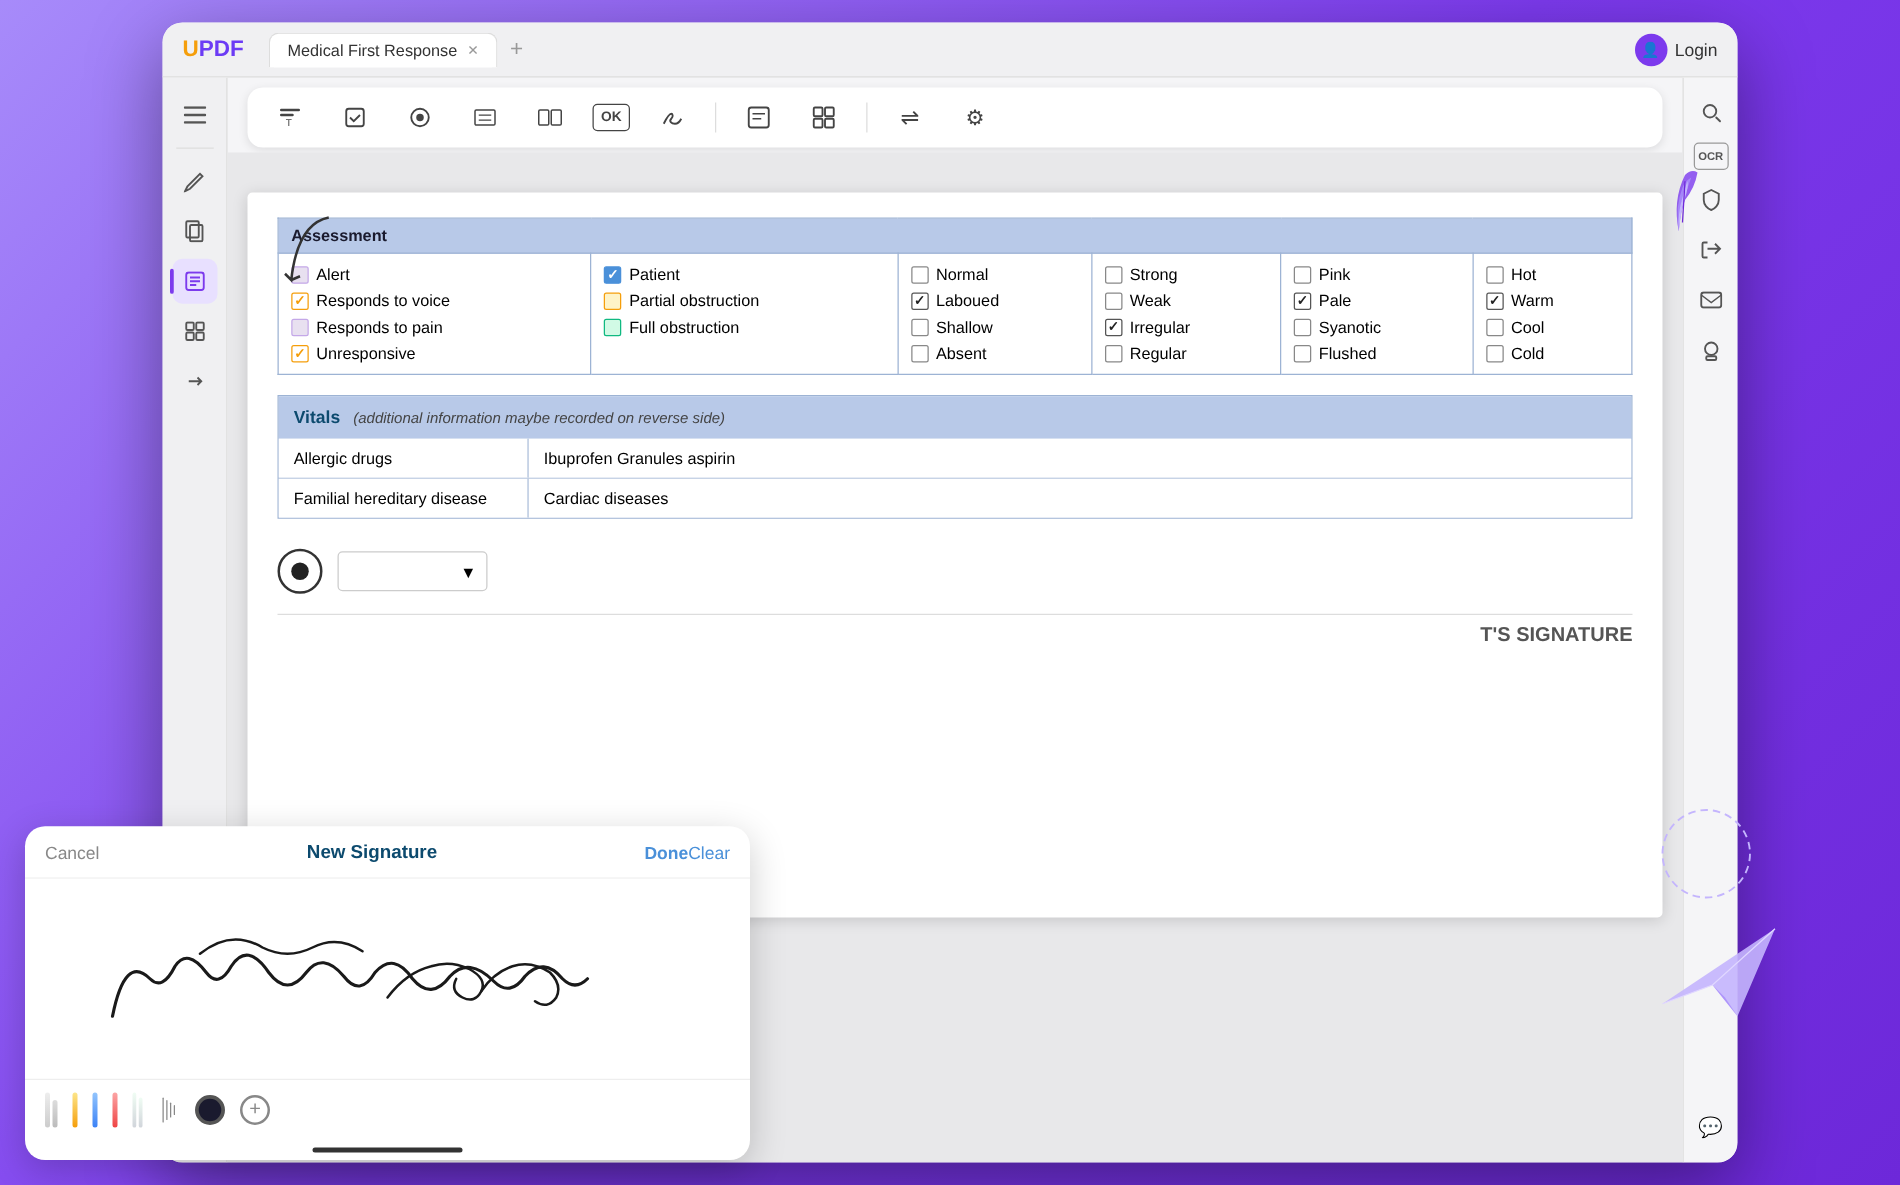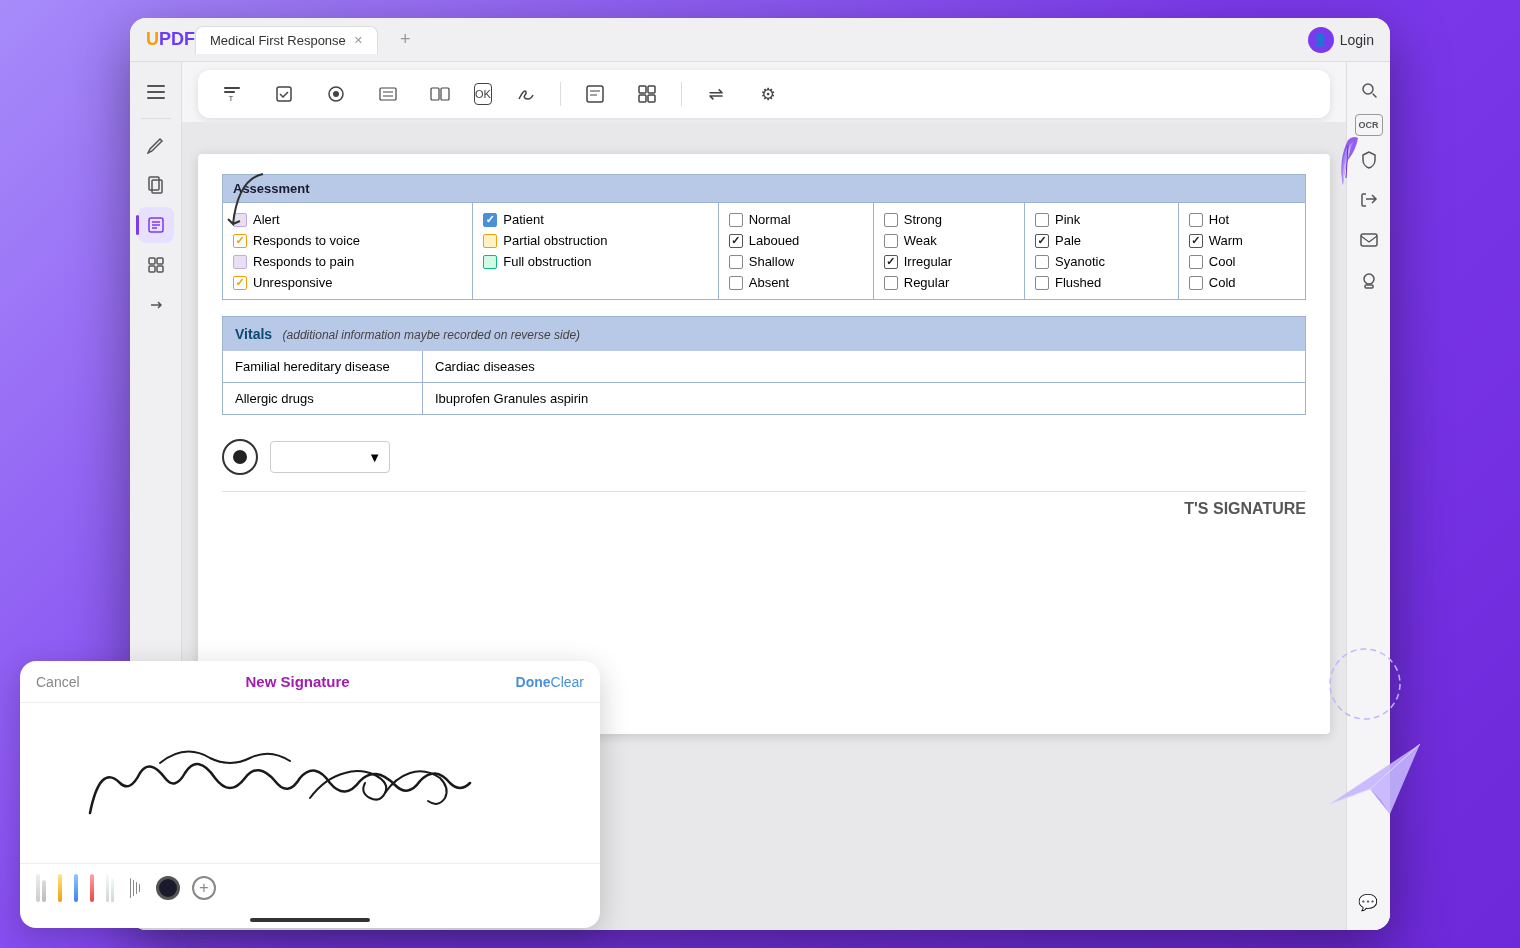--- a/index.html
+++ b/index.html
@@ -34,26 +34,27 @@
       height: 44px;
       display: flex;
       align-items: center;
       border-bottom: 1px solid #ddd;
       flex-shrink: 0;
     }
     .updf-logo {
       font-weight: 800;
       font-size: 18px;
       color: #6c3bf5;
+      margin-right: 20px;
     }
     .updf-logo span { color: #f59e0b; }
     .tab-bar {
       display: flex;
       align-items: center;
-      gap: 16px;
+      gap: 4px;
     }
     .tab {
       background: white;
       border-radius: 8px 8px 0 0;
       padding: 6px 14px;
       font-size: 13px;
       color: #333;
       display: flex;
       align-items: center;
       gap: 8px;
@@ -442,21 +443,21 @@
       border-bottom: 1px solid #eee;
     }
     .modal-cancel {
       color: #888;
       font-size: 14px;
       cursor: pointer;
     }
     .modal-title {
       font-size: 15px;
       font-weight: 600;
-      color: #a21caf;
+      color: #0c4a6e;
     }
     .modal-actions {
       display: flex;
     }
     .modal-done {
       color: #4a90d9;
       font-size: 14px;
       font-weight: 600;
       cursor: pointer;
     }
@@ -627,21 +628,21 @@
               <rect x="2" y="4" width="16" height="12" rx="1" fill="none" stroke="#444" stroke-width="1.2"></rect>
               <path d="M5 8h10M5 12h10" stroke="#444" stroke-width="1"></path>
             </svg>
         </button>
         <button class="toolbar-btn">
           <svg width="20" height="20" viewBox="0 0 20 20">
               <rect x="1" y="4" width="8" height="12" rx="1" fill="none" stroke="#444" stroke-width="1.2"></rect>
               <rect x="11" y="4" width="8" height="12" rx="1" fill="none" stroke="#444" stroke-width="1.2"></rect>
             </svg>
         </button>
-        <button class="toolbar-btn" style="font-size:11px; font-weight:400; color:#444; border:1.5px solid #444; border-radius:4px; width:18px; height:22px;">OK</button>
+        <button class="toolbar-btn" style="font-size:11px; font-weight:700; color:#444; border:1.5px solid #444; border-radius:4px; width:30px; height:22px;">OK</button>
         <button class="toolbar-btn">
           <svg width="20" height="20" viewBox="0 0 20 20">
               <path d="M3 15c2-4 4-8 6-8 1 0 2 2 0 4s0 4 3 4 4-2 5-4" fill="none" stroke="#444" stroke-width="1.5"></path>
             </svg>
         </button>
         <div class="toolbar-divider"></div>
         <button class="toolbar-btn">
           <svg width="20" height="20" viewBox="0 0 20 20">
               <rect x="2" y="2" width="16" height="16" rx="2" fill="none" stroke="#444" stroke-width="1.5"></rect>
               <path d="M5 7h10M5 11h7" stroke="#444" stroke-width="1.2"></path>
@@ -790,26 +791,26 @@
               </tr>
             </tbody>
           </table>
 
           <div style="border: 1px solid #9db3d4; margin-bottom: 16px;">
             <div class="vitals-header">
               <span class="vitals-title">Vitals</span>
               <span class="vitals-note">(additional information maybe recorded on reverse side)</span>
             </div>
             <div class="vitals-row">
+              <div class="vitals-label">Allergic drugs</div>
+              <div class="vitals-value">Ibuprofen Granules  aspirin</div>
+            </div>
+            <div class="vitals-row">
               <div class="vitals-label">Familial hereditary disease</div>
               <div class="vitals-value">Cardiac diseases</div>
-            </div>
-            <div class="vitals-row">
-              <div class="vitals-label">Allergic drugs</div>
-              <div class="vitals-value">Ibuprofen Granules  aspirin</div>
             </div>
           </div>
 
           <div class="bottom-area">
             <div class="record-btn">
               <div class="record-inner"></div>
             </div>
             <div class="dropdown-select">
               <span></span>
               <span>▼</span>

